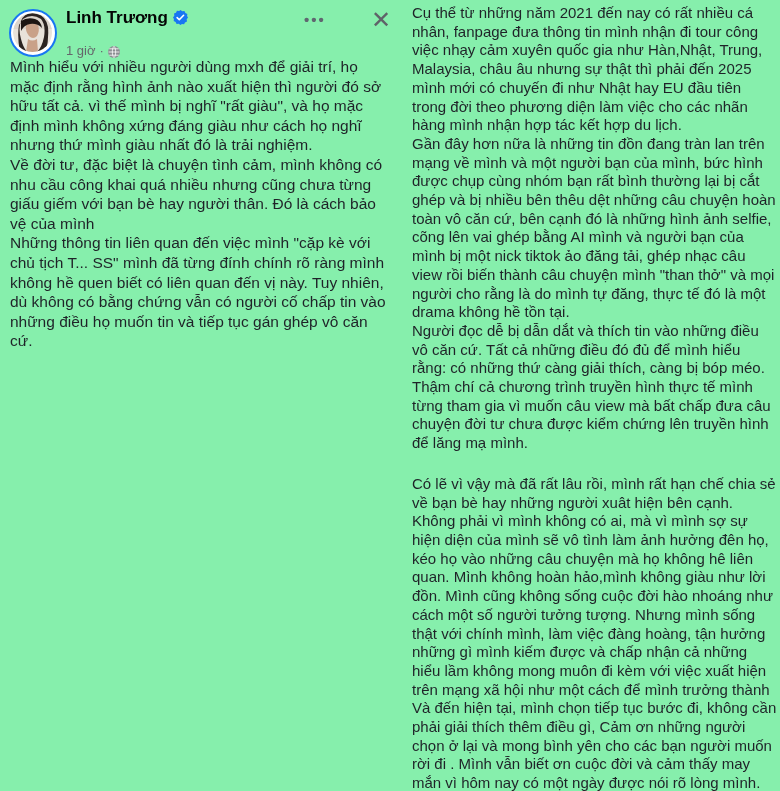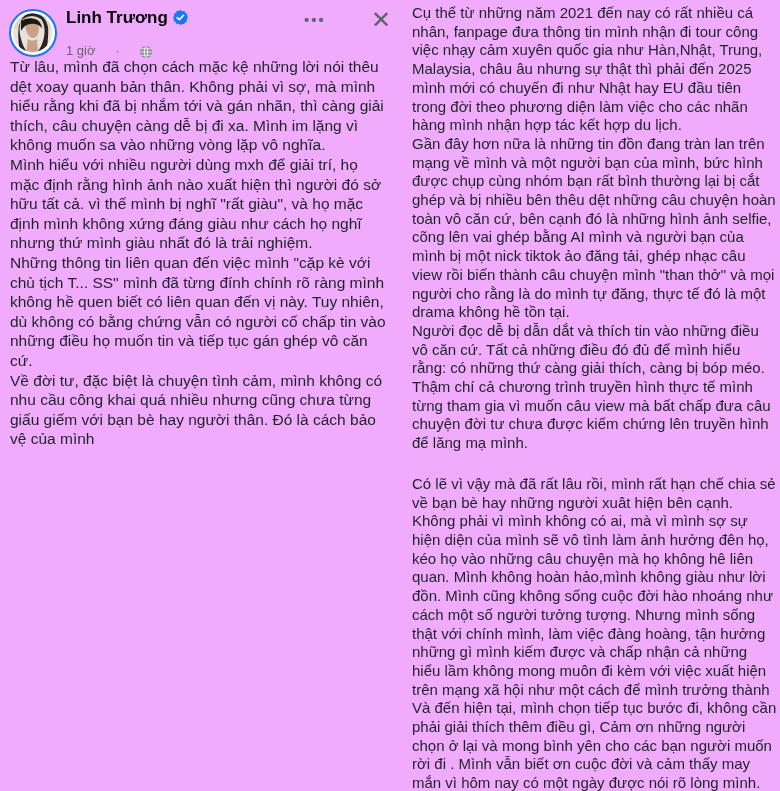--- a/index.html
+++ b/index.html
@@ -9,21 +9,21 @@
     height: 791px;
     background: #ffffff;
     overflow: hidden;
     font-family: "Liberation Sans", "DejaVu Sans", sans-serif;
     -webkit-font-smoothing: antialiased;
   }
   .screen {
     position: relative;
     width: 780px;
     height: 791px;
-    background: #f0abfc;
+    background: #86efac;
   }
 
   
   .post-header {
     position: absolute;
     top: 7px;
     left: 9px;
     display: flex;
     align-items: center;
     gap: 9px;
@@ -52,21 +52,21 @@
     font-size: 17px;
     font-weight: 700;
     color: #050505;
     line-height: 21px;
     cursor: pointer;
   }
   .verified { width: 15px; height: 15px; display: inline-block; }
   .meta-line {
     display: flex;
     align-items: center;
-    gap: 20px;
+    gap: 4px;
     font-size: 13px;
     color: #65676B;
     line-height: 17px;
     margin-top: 14px;
   }
   .meta-sep { color: #65676B; }
   .globe { width: 12px; height: 12px; display: inline-block; }
 
   .header-actions {
     position: absolute;
@@ -181,24 +181,23 @@
       </div>
     </div>
   </div>
 
   <div class="header-actions">
     <span class="more-btn">•••</span>
     <span class="close-btn">✕</span>
   </div>
 
   <div class="col col-left">
-    <p>Từ lâu, mình đã chọn cách mặc kệ những lời nói thêu dệt xoay quanh bản thân. Không phải vì sợ, mà mình hiểu rằng khi đã bị nhắm tới và gán nhãn, thì càng giải thích, câu chuyện càng dễ bị đi xa. Mình im lặng vì không muốn sa vào những vòng lặp vô nghĩa.</p>
     <p>Mình hiểu với nhiều người dùng mxh để giải trí, họ mặc định rằng hình ảnh nào xuất hiện thì người đó sở hữu tất cả. vì thế mình bị nghĩ "rất giàu", và họ mặc định mình không xứng đáng giàu như cách họ nghĩ nhưng thứ mình giàu nhất đó là trải nghiệm.</p>
+    <p>Về đời tư, đặc biệt là chuyện tình cảm, mình không có nhu cầu công khai quá nhiều nhưng cũng chưa từng giấu giếm với bạn bè hay người thân. Đó là cách bảo vệ của mình</p>
     <p>Những thông tin liên quan đến việc mình "cặp kè với chủ tịch T... SS" mình đã từng đính chính rõ ràng mình không hề quen biết có liên quan đến vị này. Tuy nhiên, dù không có bằng chứng vẫn có người cố chấp tin vào những điều họ muốn tin và tiếp tục gán ghép vô căn cứ.</p>
-    <p>Về đời tư, đặc biệt là chuyện tình cảm, mình không có nhu cầu công khai quá nhiều nhưng cũng chưa từng giấu giếm với bạn bè hay người thân. Đó là cách bảo vệ của mình</p>
   </div>
 
   <div class="col col-right">
     <p>Cụ thể từ những năm 2021 đến nay có rất nhiều cá nhân, fanpage đưa thông tin mình nhận đi tour công việc nhạy cảm xuyên quốc gia như Hàn,Nhật, Trung, Malaysia, châu âu nhưng sự thật thì phải đến 2025 mình mới có chuyến đi như Nhật hay EU đầu tiên trong đời theo phương diện làm việc cho các nhãn hàng mình nhận hợp tác kết hợp du lịch.</p>
     <p>Gần đây hơn nữa là những tin đồn đang tràn lan trên mạng về mình và một người bạn của mình, bức hình được chụp cùng nhóm bạn rất bình thường lại bị cắt ghép và bị nhiều bên thêu dệt những câu chuyện hoàn toàn vô căn cứ, bên cạnh đó là những hình ảnh selfie, cõng lên vai ghép bằng AI mình và người bạn của mình bị một nick tiktok ảo đăng tải, ghép nhạc câu view rồi biến thành câu chuyện mình "than thở" và mọi người cho rằng là do mình tự đăng, thực tế đó là một drama không hề tồn tại.</p>
     <p>Người đọc dễ bị dẫn dắt và thích tin vào những điều vô căn cứ. Tất cả những điều đó đủ để mình hiểu rằng: có những thứ càng giải thích, càng bị bóp méo. Thậm chí cả chương trình truyền hình thực tế mình từng tham gia vì muốn câu view mà bất chấp đưa câu chuyện đời tư chưa được kiểm chứng lên truyền hình để lăng mạ mình.</p>
     <p class="gap-top">Có lẽ vì vậy mà đã rất lâu rồi, mình rất hạn chế chia sẻ về bạn bè hay những người xuât hiện bên cạnh. Không phải vì mình không có ai, mà vì mình sợ sự hiện diện của mình sẽ vô tình làm ảnh hưởng đên họ, kéo họ vào những câu chuyện mà họ không hê liên quan.  Mình không hoàn hảo,mình không giàu như lời đồn. Mình cũng không sống cuộc đời hào nhoáng như cách một số người tưởng tượng. Nhưng mình sống thật với chính mình, làm việc đàng hoàng, tận hưởng những gì mình kiếm được và chấp nhận cả những hiểu lầm không mong muôn đi kèm với việc xuất hiện trên mạng xã hội như một cách để mình trưởng thành Và đến hiện tại, mình chọn tiếp tục bước đi, không cần phải giải thích thêm điều gì, Cảm ơn những người chọn ở lại và mong bình yên cho các bạn người muốn rời đi . Mình vẫn biết ơn cuộc đời và cảm thấy may mắn vì hôm nay có một ngày được nói rõ lòng mình.</p>
     <p class="closing">
       <span>Cảm ơn mọi người</span><span class="heart">♥</span><span>LinhTruong</span>
     </p>

